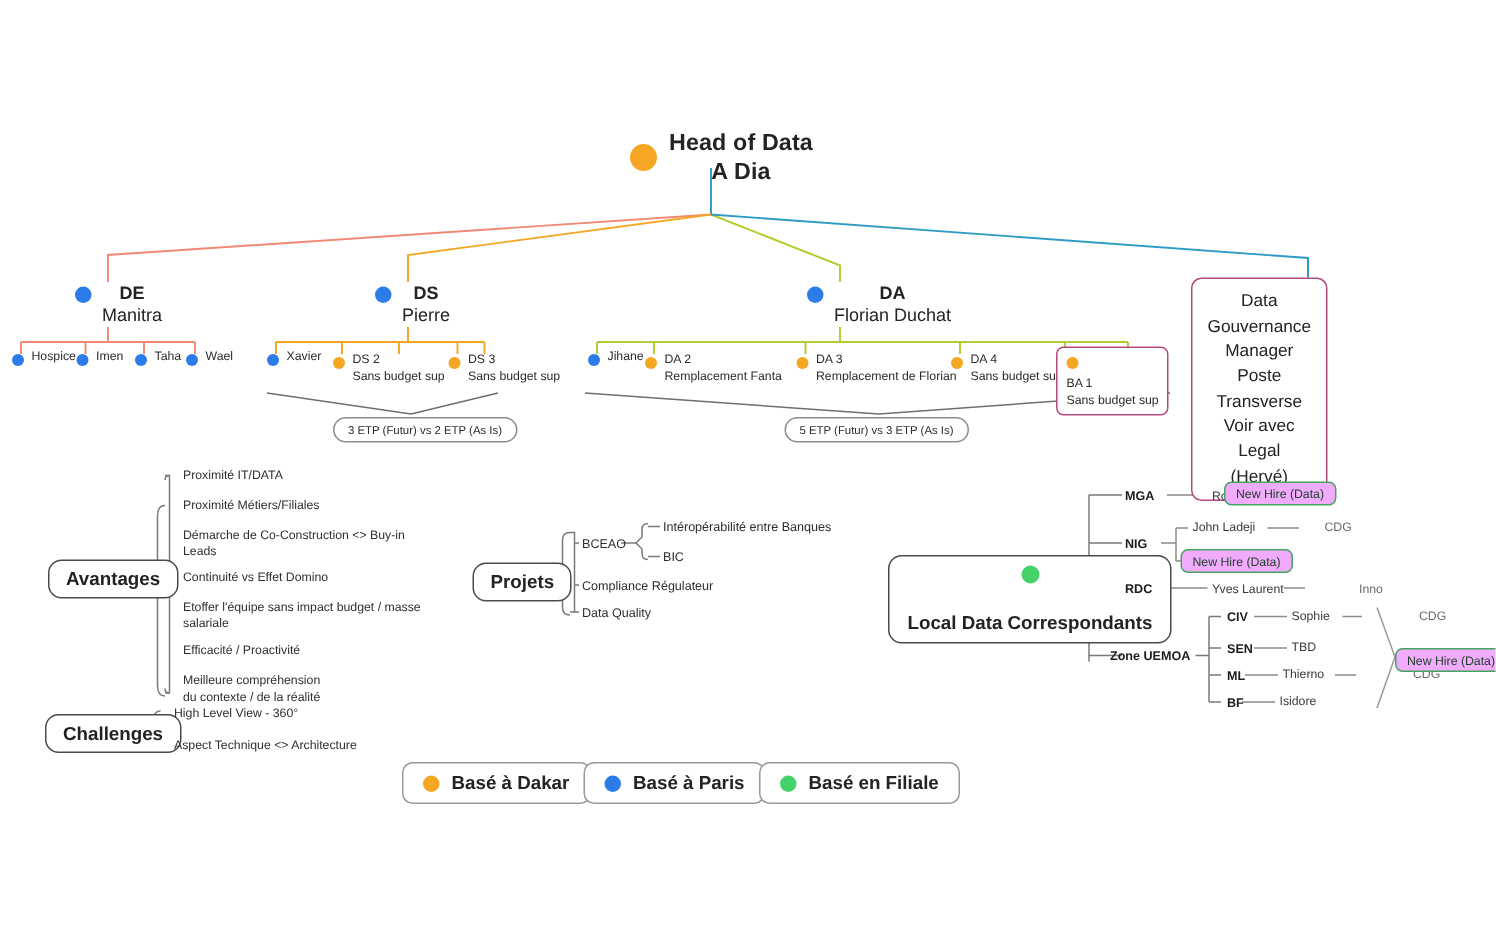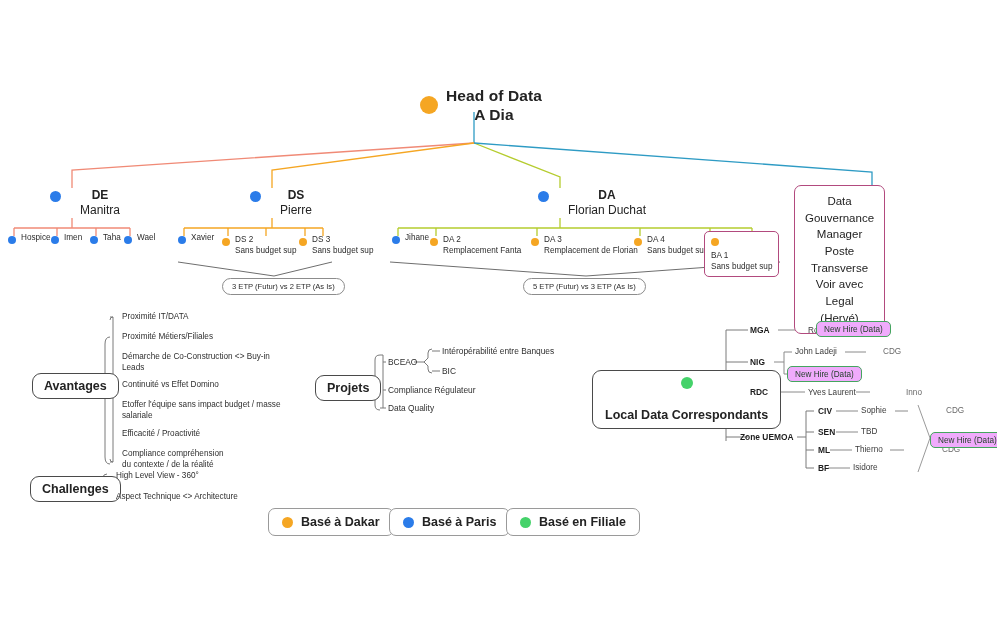--- a/index.html
+++ b/index.html
@@ -19,21 +19,21 @@
   .dot.dakar{background:#F5A623;}
   .dot.paris{background:#2B7CE9;}
   .dot.filiale{background:#45D26A;}
 
   
   .root{left:420px;top:86px;display:flex;align-items:center;gap:8px;}
   .root .dot{width:18px;height:18px;}
   .root .txt{font-size:15.5px;font-weight:bold;line-height:1.25;text-align:center;letter-spacing:.1px;}
 
   
-  .l2{display:flex;align-items:flex-start;gap:19px;}
+  .l2{display:flex;align-items:flex-start;gap:7px;}
   .l2 .dot{width:11px;height:11px;margin-top:3px;}
   .l2 .txt{font-size:12px;font-weight:bold;line-height:1.28;text-align:center;}
   .l2 .txt .sub{font-weight:normal;font-size:12px;display:block;}
   #n-de{left:50px;top:188px;}
   #n-ds{left:250px;top:188px;}
   #n-da{left:538px;top:188px;}
 
   
   #n-gov{left:794px;top:185px;}
   .govbox{border:1.3px solid #B24A7E;border-radius:7px;background:#fff;
@@ -268,21 +268,21 @@
     <span class="l2l">Continuité vs Effet Domino</span>
     </div>
   <div class="itm" style="left:122px;top:399px;">
     <span class="l2l">Etoffer l'équipe sans impact budget / masse</span>
     <span class="l2l">salariale</span>
     </div>
   <div class="itm" style="left:122px;top:428px;">
     <span class="l2l">Efficacité / Proactivité</span>
     </div>
   <div class="itm" style="left:122px;top:448px;">
-    <span class="l2l">Compliance compréhension</span>
+    <span class="l2l">Meilleure compréhension</span>
     <span class="l2l">du contexte / de la réalité</span>
     </div>
 
   <div class="cap" style="left:30px;top:476px;">Challenges</div>
   <div class="itm" style="left:116px;top:470px;">
     <span class="l2l">High Level View - 360°</span>
     </div>
   <div class="itm" style="left:116px;top:491px;">
     <span class="l2l">Aspect Technique &lt;&gt; Architecture</span>
     </div>

